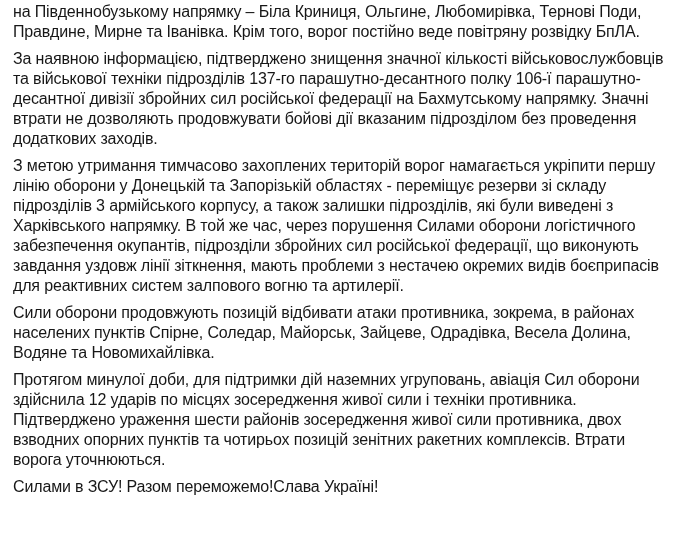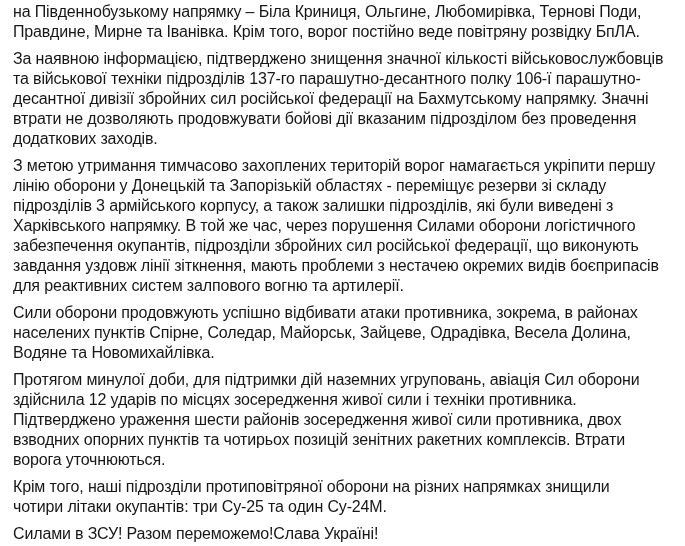--- a/index.html
+++ b/index.html
@@ -39,24 +39,22 @@
 десантної дивізії збройних сил російської федерації на Бахмутському напрямку. Значні
 втрати не дозволяють продовжувати бойові дії вказаним підрозділом без проведення
 додаткових заходів.</p>
   <p>З метою утримання тимчасово захоплених територій ворог намагається укріпити першу
 лінію оборони у Донецькій та Запорізькій областях - переміщує резерви зі складу
 підрозділів 3 армійського корпусу, а також залишки підрозділів, які були виведені з
 Харківського напрямку. В той же час, через порушення Силами оборони логістичного
 забезпечення окупантів, підрозділи збройних сил російської федерації, що виконують
 завдання уздовж лінії зіткнення, мають проблеми з нестачею окремих видів боєприпасів
 для реактивних систем залпового вогню та артилерії.</p>
-  <p>Сили оборони продовжують успішно відбивати атаки противника, зокрема, в районах
+  <p>Сили оборони продовжують позицій відбивати атаки противника, зокрема, в районах
 населених пунктів Спірне, Соледар, Майорськ, Зайцеве, Одрадівка, Весела Долина,
 Водяне та Новомихайлівка.</p>
   <p>Протягом минулої доби, для підтримки дій наземних угруповань, авіація Сил оборони
 здійснила 12 ударів по місцях зосередження живої сили і техніки противника.
 Підтверджено ураження шести районів зосередження живої сили противника, двох
 взводних опорних пунктів та чотирьох позицій зенітних ракетних комплексів. Втрати
 ворога уточнюються.</p>
-  <p>Крім того, наші підрозділи протиповітряної оборони на різних напрямках знищили
-чотири літаки окупантів: три Су-25 та один Су-24М.</p>
   <p>Силами в ЗСУ! Разом переможемо!Слава Україні!</p>
 </div>
 
 </body></html>

